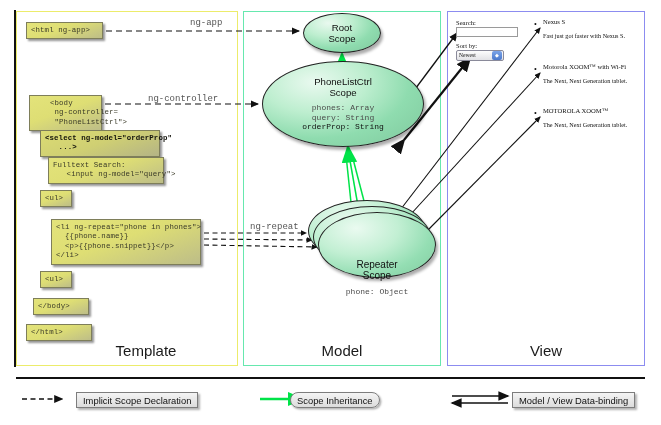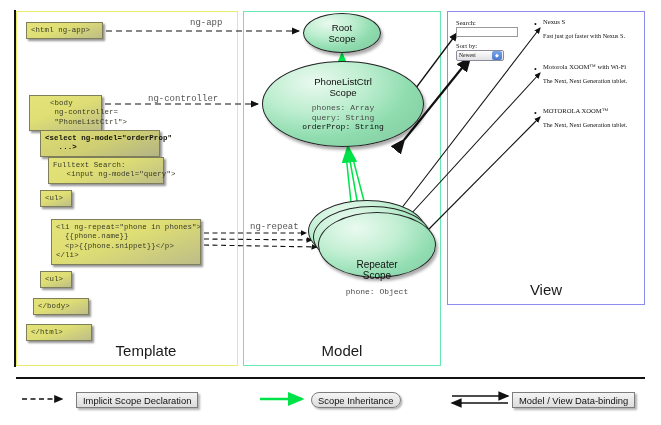--- a/index.html
+++ b/index.html
@@ -18,21 +18,21 @@
   }
 
   
   .panel {
     position: absolute;
     background: #ffffff;
     box-sizing: border-box;
   }
   #panel-template { left: 16px;  top: 11px; width: 222px; height: 355px; border: 1.5px solid #ecec6b; }
   #panel-model    { left: 243px; top: 11px; width: 198px; height: 355px; border: 1.5px solid #66e8ae; }
-  #panel-view     { left: 447px; top: 11px; width: 198px; height: 294px; border: 1.5px solid #8c8cf0; }
+  #panel-view     { left: 447px; top: 11px; width: 198px; height: 355px; border: 1.5px solid #8c8cf0; }
 
   .panel-title {
     position: absolute;
     left: 0; right: 0;
     bottom: 6px;
     text-align: center;
     font-size: 15px;
     color: #1a1a1a;
     font-family: "Liberation Sans", sans-serif;
   }
@@ -182,21 +182,21 @@
     border: 1px solid #7d7d7d;
     background: linear-gradient(#f4f4f4, #dcdcdc);
     box-shadow: 1.5px 1.5px 2px rgba(0,0,0,0.3);
     font-size: 9.4px;
     color: #111;
     padding: 2px 6px 1px 6px;
     white-space: nowrap;
     font-family: "Liberation Sans", sans-serif;
   }
   #lg-box-1 { left: 76px;  top: 392px; }
-  #lg-box-2 { left: 311px; top: 392px; border-radius: 8px; }
+  #lg-box-2 { left: 290px; top: 392px; border-radius: 8px; }
   #lg-box-3 { left: 512px; top: 392px; }
 
   
   .arrow-label {
     position: absolute;
     font-family: "Liberation Mono", monospace;
     font-size: 9px;
     color: #555;
     white-space: nowrap;
   }

